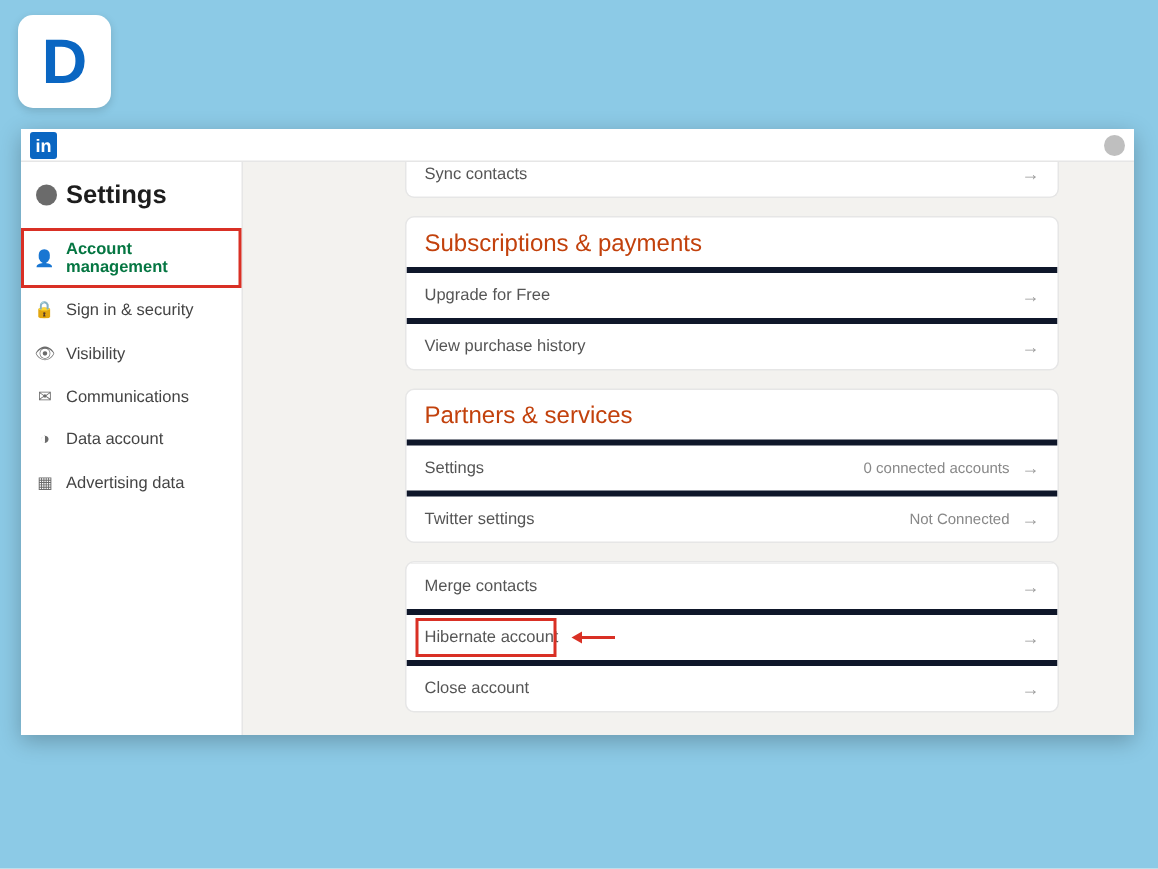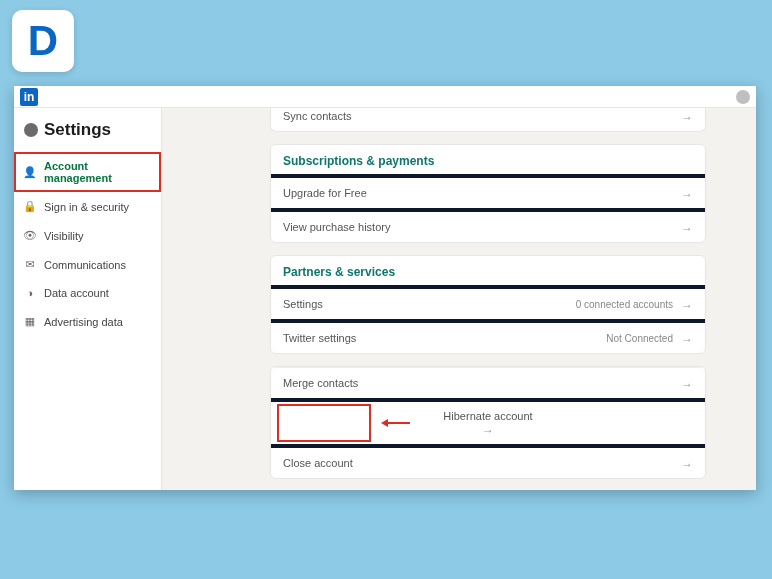--- a/index.html
+++ b/index.html
@@ -110,23 +110,23 @@
   .card {
     background: #fff;
     border: 1px solid #e6e6e6;
     border-radius: 6px;
     margin-top: 12px;
     overflow: hidden;
   }
   .card.truncated { margin-top: -8px; border-top: none; border-top-left-radius: 0; border-top-right-radius: 0; }
   .card-header {
     padding: 9px 12px 6px 12px;
-    font-size: 12px;
-    font-weight: 700;
-    color: #0f766e;
+    font-size: 16px;
+    font-weight: 400;
+    color: #c2410c;
   }
   .card-row {
     display: flex;
     align-items: center;
     justify-content: space-between;
     padding: 8px 12px;
     border-top: 4px solid #0f172a;
     font-size: 11px;
     color: #555;
     cursor: pointer;
@@ -140,21 +140,20 @@
   .arrow {
     color: #999;
     font-size: 12px;
   }
   .footer {
     text-align: center;
     padding: 16px 0 6px 0;
   }
   .hl-row {
     position: relative;
-    flex-direction: column;
   }
   .hl-box {
     position: absolute;
     inset: 2px 8px 2px 6px;
     width: 94px;
     border: 2px solid #d93025;
     pointer-events: none;
   }
   .hl-arrow {
     position: absolute;

